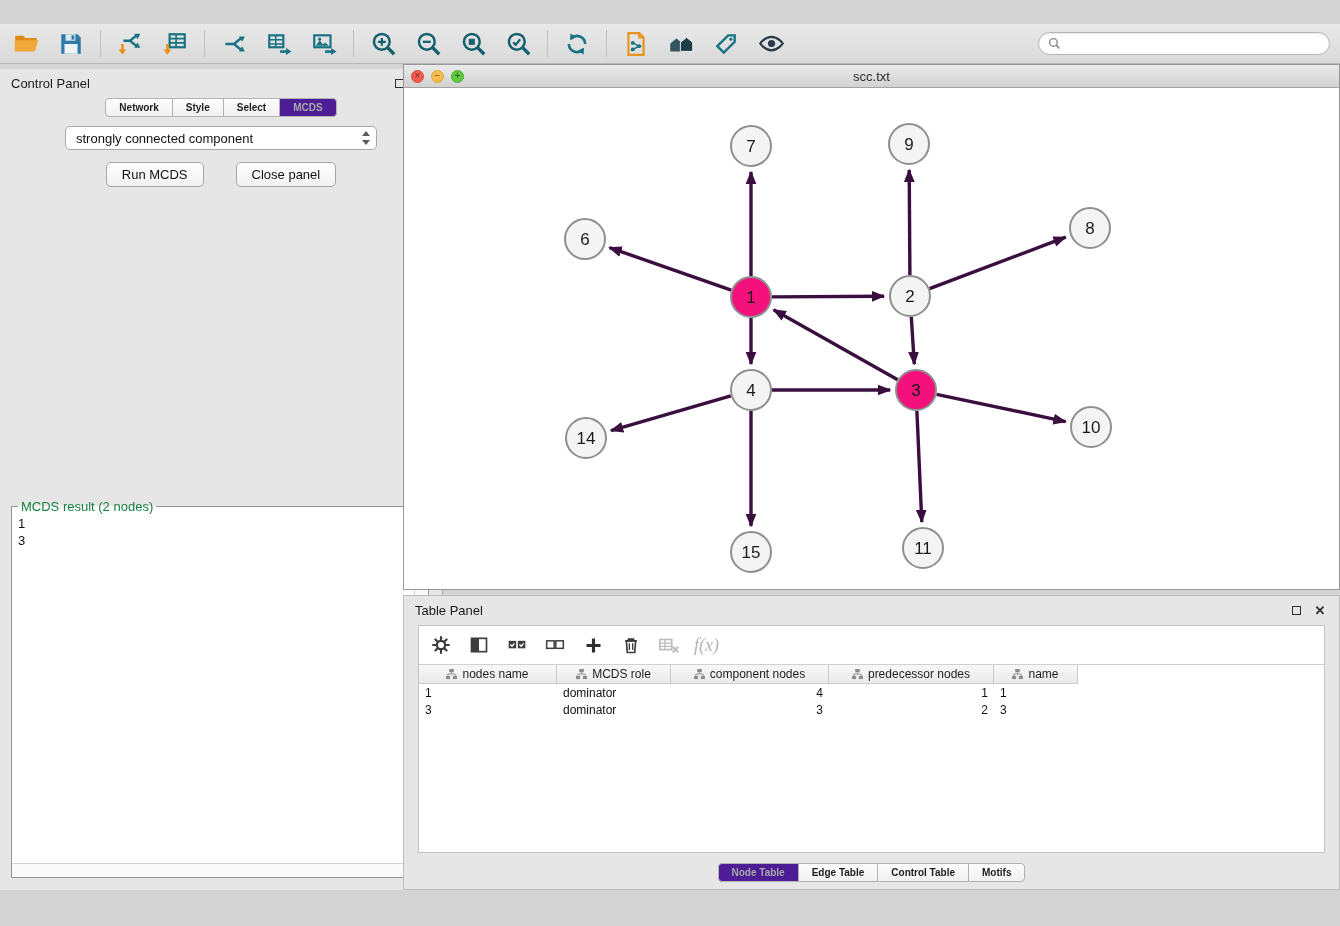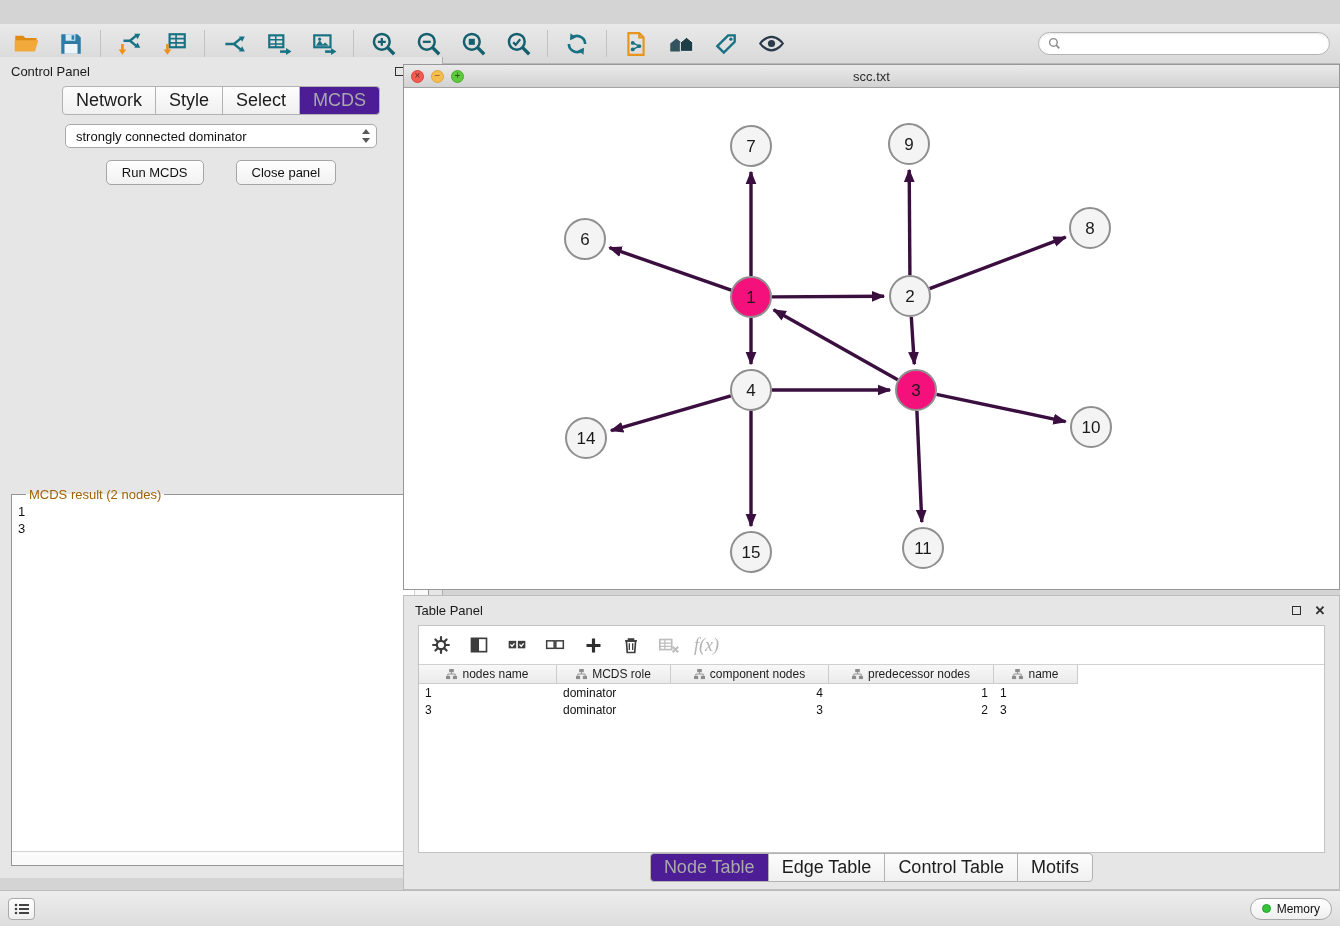--- a/index.html
+++ b/index.html
@@ -23,42 +23,42 @@
     padding:0 9px; gap:5px; box-shadow:inset 0 1px 2px rgba(0,0,0,.10); }
   .search-wrap input { border:none; outline:none; flex:1; font-size:13px; background:transparent; min-width:0; }
 
   
   .panel-header { height:28px; display:flex; align-items:center; padding:0 11px; font-size:13px; color:#1a1a1a; }
   .panel-header .ph-title { flex:1; }
   .ph-btn { width:16px; height:16px; display:flex; align-items:center; justify-content:center; margin-left:8px; }
   .float-sq { width:9px; height:9px; border:1.5px solid #2e2e2e; display:block; }
   .close-x { font-size:13px; font-weight:bold; color:#2e2e2e; line-height:1; }
 
-  .tab { padding:3px 13px; font-size:18px; background:linear-gradient(#fdfdfd,#f0f0f0);
-    border:1px solid #b2b2b2; margin-left:-1px; color:#1c1c1c; white-space:nowrap; }
+  .tab { padding:3px 13px; font-size:10px; background:linear-gradient(#fdfdfd,#f0f0f0);
+    border:1px solid #b2b2b2; margin-left:-1px; color:#1c1c1c; white-space:nowrap;font-weight:bold; }
   .tab:first-child { border-radius:4px 0 0 4px; margin-left:0; }
   .tab:last-child { border-radius:0 4px 4px 0; }
   .tab.selected { background:#4c1d95; color:#a9a9a9; }
 
   
-  .control-panel { position:absolute; left:0; top:57px; width:443px; height:821px;
+  .control-panel { position:absolute; left:0; top:69px; width:443px; height:821px;
     background:#e6e6e6; border-right:1px solid #adadad; }
   .cp-tabs { display:flex; justify-content:center; margin-top:1px; }
   .opt-label { text-align:center; margin-top:21px; font-size:13px; }
   .dropdown { width:312px; height:24px; margin:9px auto 0; background:#fff;
     border:1px solid #a9a9a9; border-radius:5px; display:flex; align-items:center;
     padding:0 5px 0 10px; font-size:13px; }
   .dropdown .dd-value { flex:1; }
   .cp-buttons { display:flex; justify-content:center; gap:32px; margin-top:12px; }
   .btn { padding:4px 15px; font-size:13px; background:linear-gradient(#fefefe,#f1f1f1);
     border:1px solid #a5a5a5; border-radius:5px; color:#111; }
 
   .result-box { position:absolute; left:11px; right:13px; top:430px; bottom:12px;
     border:1px solid #969696; background:#fff; }
-  .result-box legend { font-size:13px; padding:0 3px; margin-left:14px; color:#a16207; }
+  .result-box legend { font-size:13px; padding:0 3px; margin-left:6px; color:#15803d; }
   .result-inner { position:absolute; left:0; top:0; right:0; bottom:0; }
   .result-content { position:absolute; left:0; top:0; right:14px; bottom:14px;
     font-size:13px; line-height:17px; padding:1px 6px; overflow:hidden; }
   .result-vscroll { position:absolute; top:0; right:0; bottom:14px; width:14px;
     border-left:1px solid #d2d2d2; background:#fafafa; }
   .result-hscroll { position:absolute; left:0; right:14px; bottom:0; height:14px;
     border-top:1px solid #d2d2d2; background:#fafafa; }
 
   
   .network-window { position:absolute; left:403px; top:64px; width:937px; height:526px;
@@ -256,21 +256,21 @@
           <span class="close-x">✕</span>
         </span>
     </div>
     <div class="cp-tabs">
         <div class="tab">Network</div>
         <div class="tab">Style</div>
         <div class="tab">Select</div>
         <div class="tab selected">MCDS</div>
       </div>
     <div class="dropdown">
-      <span class="dd-value">strongly connected dominator</span>
+      <span class="dd-value">strongly connected component</span>
       <svg width="10" height="16" viewBox="0 0 10 16">
           <polygon points="5,1 9,6 1,6" fill="#5a5a5a"></polygon>
           <polygon points="1,10 9,10 5,15" fill="#5a5a5a"></polygon>
         </svg>
     </div>
     <div class="cp-buttons">
       <button class="btn">Run MCDS</button>
       <button class="btn">Close panel</button>
     </div>
     <fieldset class="result-box">
@@ -500,30 +500,14 @@
         </div>
     </div>
     <div class="tp-tabs" id="table-tabs">
         <div class="tab selected">Node Table</div>
         <div class="tab">Edge Table</div>
         <div class="tab">Control Table</div>
         <div class="tab">Motifs</div>
       </div>
   </div>
 
-  <div class="statusbar">
-    <div class="list-btn">
-      <svg width="16" height="12" viewBox="0 0 16 12" fill="#444">
-          <circle cx="2" cy="2" r="1.3"></circle>
-          <rect x="5" y="1" width="10" height="2"></rect>
-          <circle cx="2" cy="6" r="1.3"></circle>
-          <rect x="5" y="5" width="10" height="2"></rect>
-          <circle cx="2" cy="10" r="1.3"></circle>
-          <rect x="5" y="9" width="10" height="2"></rect>
-        </svg>
-    </div>
-    <div class="memory-btn">
-      <span class="mem-dot"></span>
-      <span>Memory</span>
-    </div>
-  </div>
 
 </div>
 
 </body></html>

